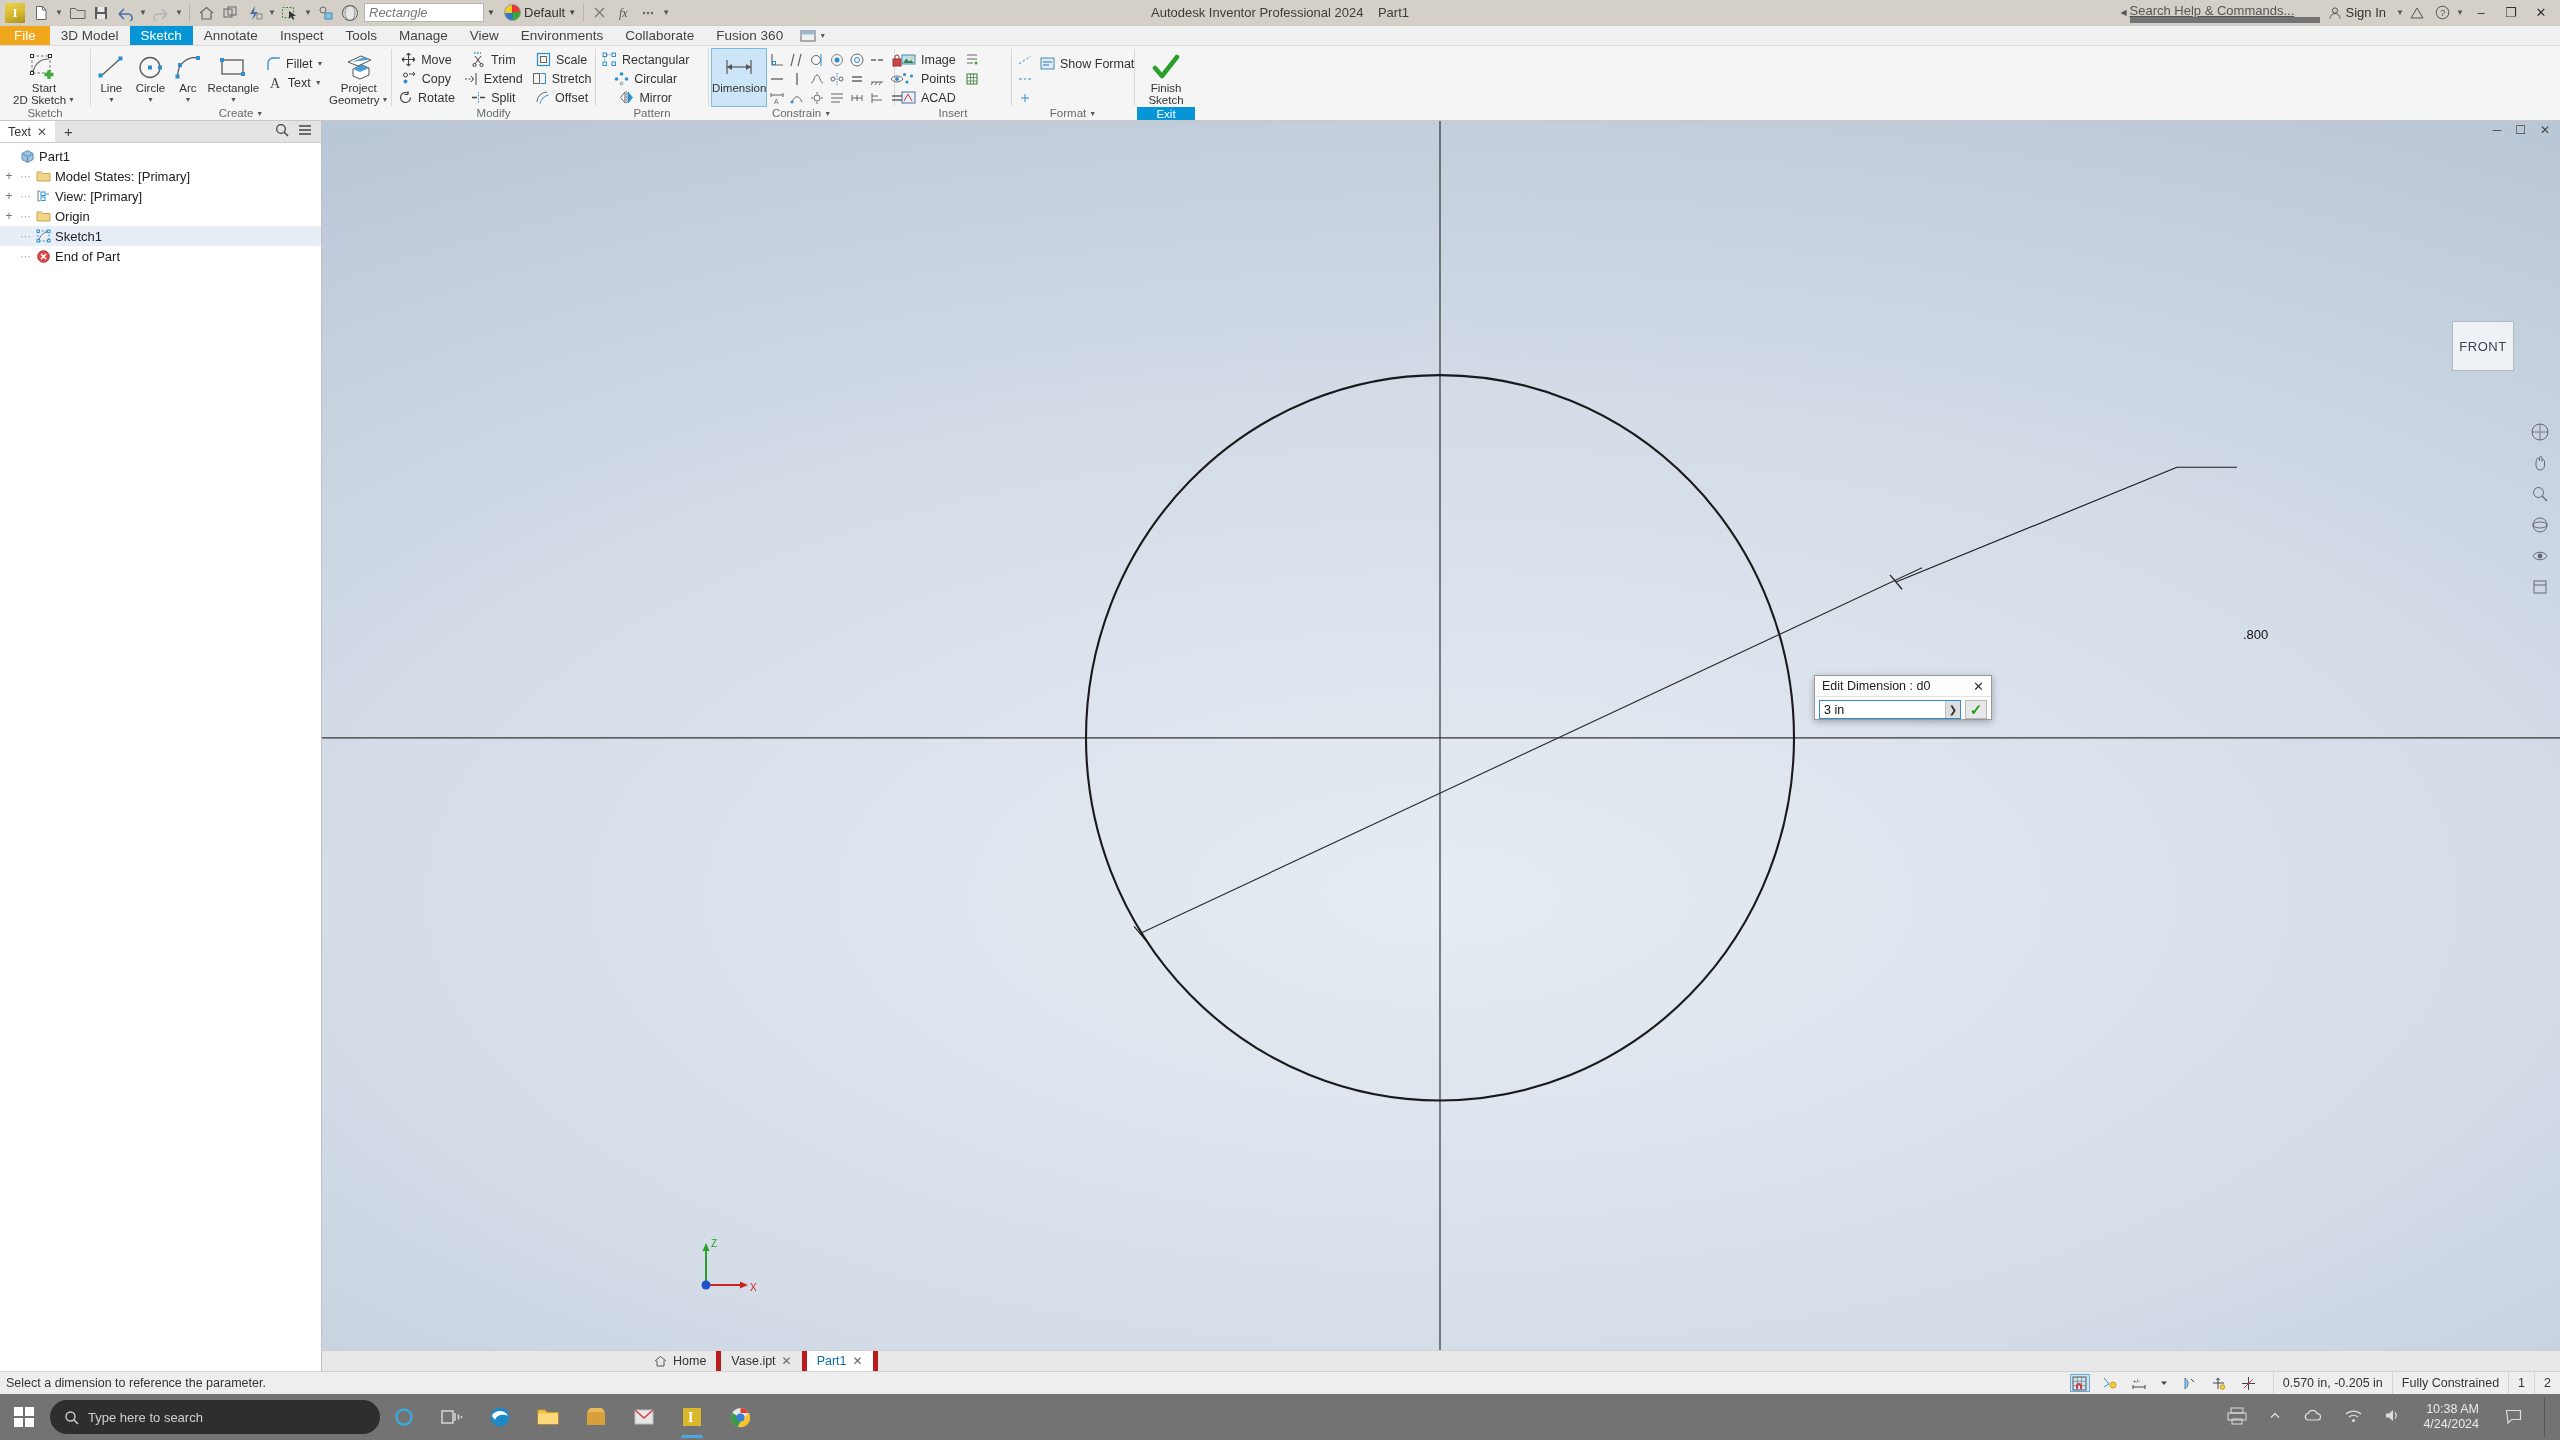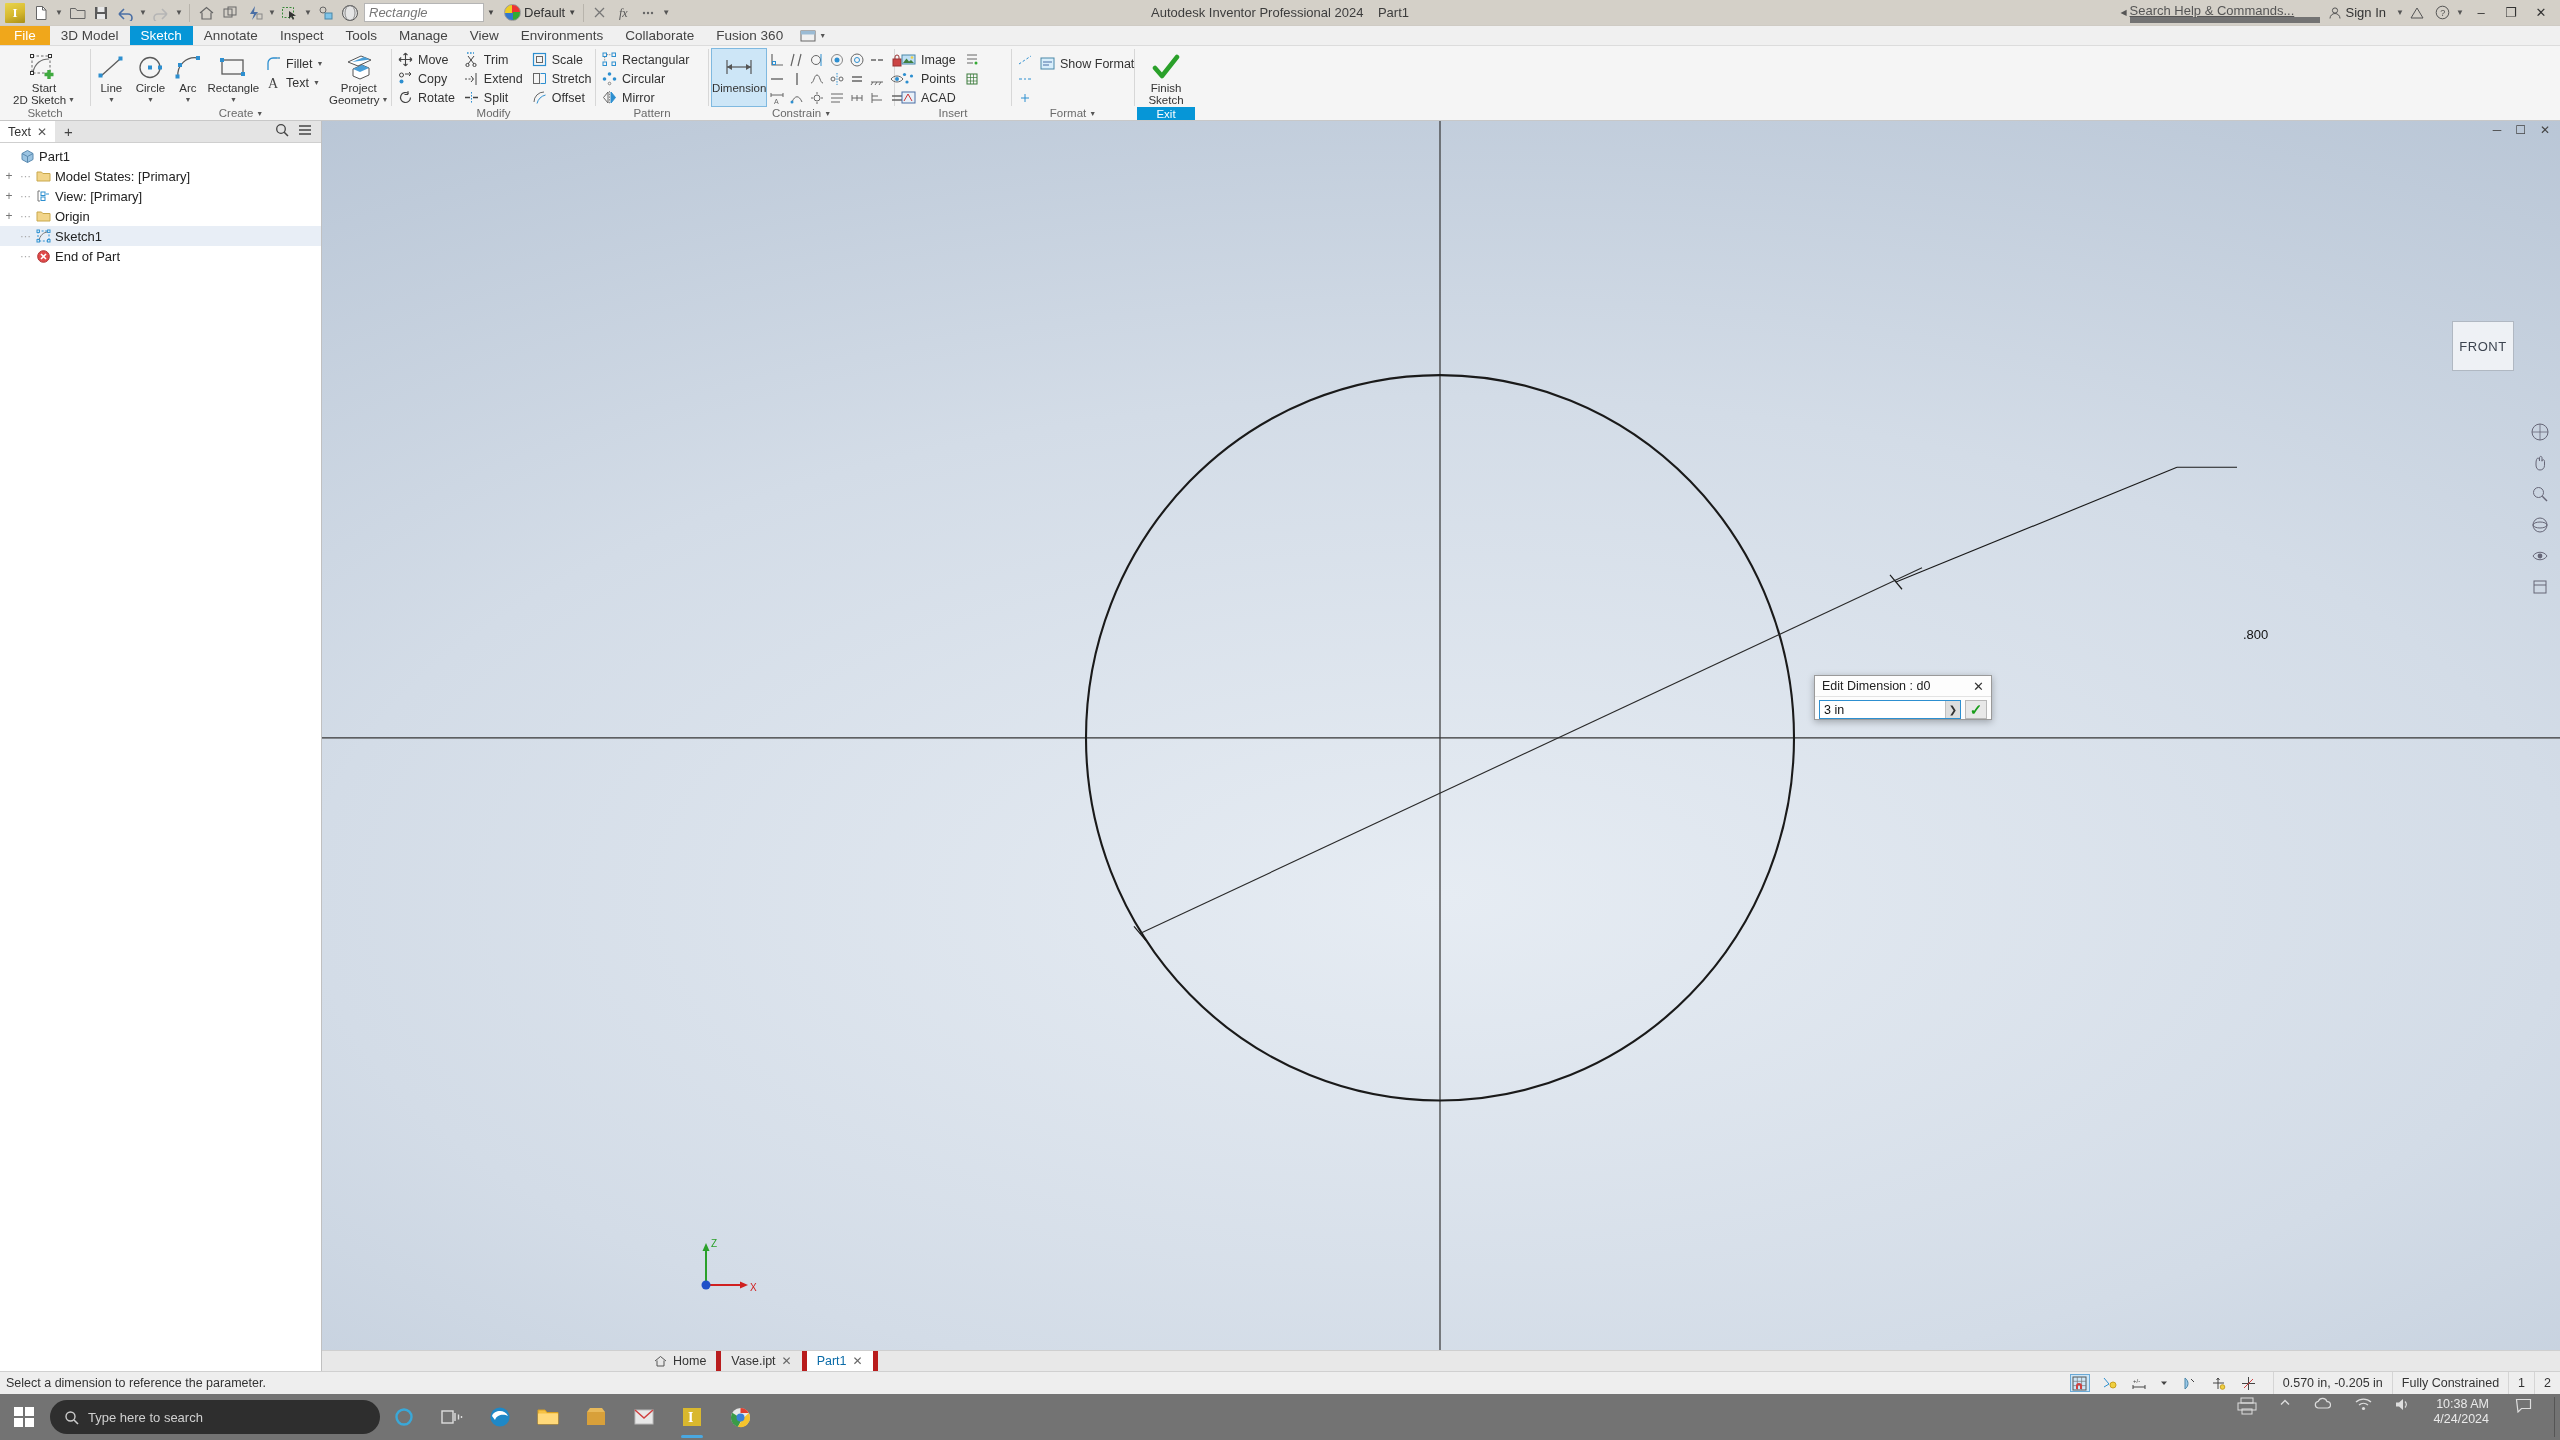--- a/index.html
+++ b/index.html
@@ -82,21 +82,21 @@
 
   .bigbtn {
     width: 62px; display:flex; flex-direction:column; align-items:center; justify-content:flex-start;
     padding-top: 4px; font-size: 11.5px; color:#333; line-height:12px; text-align:center; cursor:default;
   }
   .bigbtn .ic { height: 30px; display:flex; align-items:center; justify-content:center; }
   .bigbtn.sel { background: #cde6f7; border: 1px solid #7fb9e0; }
   .bigbtn .cap { display:flex; align-items:center; gap:2px; }
   .caret-d { font-size:7px; color:#555; }
 
-  .smcol { display:flex; flex-direction: column; justify-content: flex-start; padding-top:2px;}
+  .smcol { display:flex; flex-direction: column; justify-content: flex-start; padding-top:2px;align-items:center;}
   .smbtn {
     height: 19px; display:flex; align-items:center; gap:4px; padding: 0 5px 0 3px;
     font-size: 12.5px; color: #333; white-space: nowrap; cursor: default;
   }
   .smbtn .ic { width:17px; height:17px; display:flex; align-items:center; justify-content:center; flex:0 0 17px;}
   .icogrid { display:grid; grid-template-columns: repeat(7, 20px); grid-auto-rows: 19px; align-content:start; padding-top:2px;}
   .icocell { display:flex; align-items:center; justify-content:center; color:#4a6fa5; font-size: 13px;}
   .exitbtn {
     height: 13px; background:#0696d7; color:#fff; font-size:11.5px; display:flex;
     align-items:center; justify-content:center; width: 100%;
@@ -171,21 +171,21 @@
     flex: 0 0 46px; background:#737373; display:flex; align-items:center; color:#fff;
     font-size:13px;
   }
   .tb-start { width: 48px; height:46px; display:flex; align-items:center; justify-content:center;}
   .tb-search {
     width: 330px; height: 34px; background:#2e2e2e; border-radius:17px; display:flex; align-items:center;
     gap:9px; padding: 0 14px; color:#d0d0d0; font-size:13px; margin-left: 2px;
   }
   .tb-app { width: 48px; height:46px; display:flex; align-items:center; justify-content:center; position:relative;}
   .tb-app.active::after { content:""; position:absolute; bottom:2px; left:13px; width:22px; height:3px; background:#4aa8e0; border-radius:2px;}
-  .tray { margin-left:auto; display:flex; align-items:flex-start; gap: 22px; color:#eaeaea;}
+  .tray { margin-left:auto; display:flex; align-items:center; gap: 22px; padding-right: 10px; color:#eaeaea;}
   .tray-clock { display:flex; flex-direction:column; align-items:flex-end; line-height:15px; font-size:12.5px; padding-right: 4px;}
 
   
   .editdim {
     position:absolute; width: 178px; background:#fdfdfd; border:1px solid #9a9a9a;
     box-shadow: 0 2px 7px rgba(0,0,0,0.28); z-index: 60; font-size: 12.5px;
   }
   .editdim-title {
     height: 21px; display:flex; align-items:center; padding: 0 4px 0 7px; color:#222;
     background:#fdfdfd; border-bottom:1px solid #e3e3e3;

